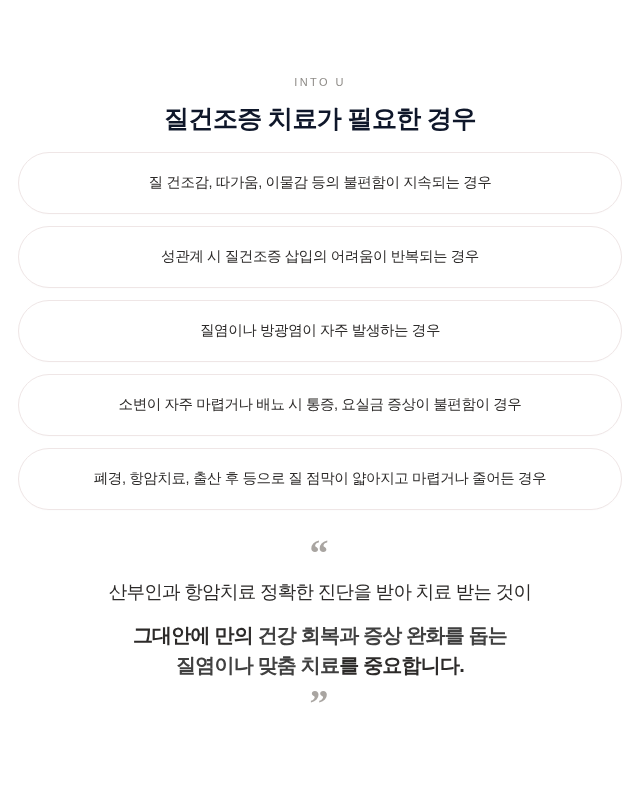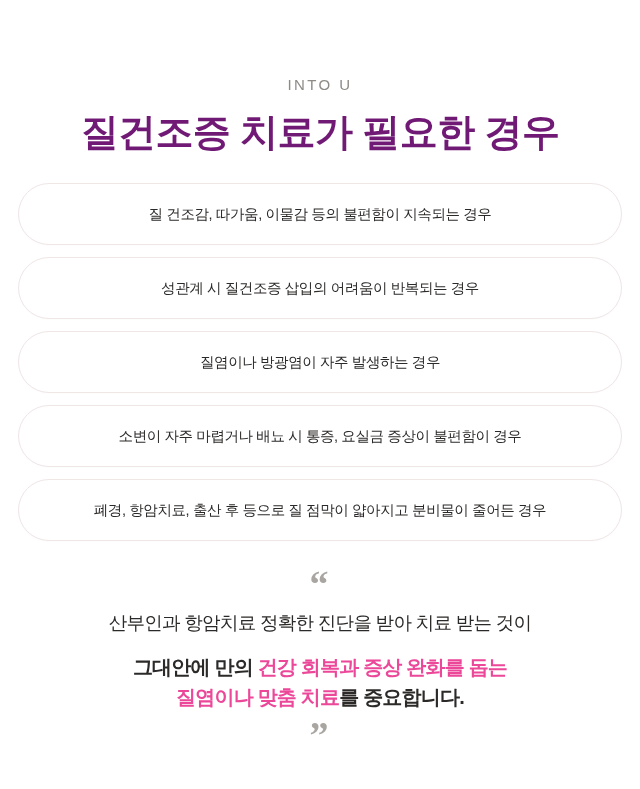--- a/index.html
+++ b/index.html
@@ -16,32 +16,32 @@
   }
   .page {
     width: 640px;
     height: 789px;
     box-sizing: border-box;
     padding: 0 18px;
     position: relative;
   }
   .eyebrow {
     text-align: center;
-    font-size: 15px;
+    font-size: 11px;
     letter-spacing: 2.4px;
     color: #8e8b87;
     margin-top: 76px;
     font-weight: 400;
   }
   .headline {
     text-align: center;
-    font-size: 38px;
+    font-size: 25px;
     font-weight: 700;
     letter-spacing: -0.6px;
-    color: #701a75;
+    color: #0f172a;
     margin-top: 14px;
   }
   .card-list {
   }
   .card {
     box-sizing: border-box;
     width: 604px;
     height: 62px;
     margin: 0 auto 12px auto;
     border: 1px solid #efe6e6;
@@ -89,21 +89,21 @@
   .emphasis-block {
     margin-top: 14px;
     font-size: 20px;
     font-weight: 700;
     line-height: 1.5;
     letter-spacing: -0.8px;
     color: #2c2a29;
     padding: 0 46px;
   }
   .accent {
-    color: #ec4899;
+    color: #404040;
   }
 </style>
 </head>
 <body>
 
 <div class="page">
 
   <div class="eyebrow">INTO U</div>
 
   <h1 class="headline">질건조증 치료가 필요한 경우</h1>
@@ -115,21 +115,21 @@
     <div class="card">
       <span class="card-text">성관계 시 질건조증 삽입의 어려움이 반복되는 경우</span>
     </div>
     <div class="card">
       <span class="card-text">질염이나 방광염이 자주 발생하는 경우</span>
     </div>
     <div class="card">
       <span class="card-text">소변이 자주 마렵거나 배뇨 시 통증, 요실금 증상이 불편함이 경우</span>
     </div>
     <div class="card">
-      <span class="card-text">폐경, 항암치료, 출산 후 등으로 질 점막이 얇아지고 분비물이 줄어든 경우</span>
+      <span class="card-text">폐경, 항암치료, 출산 후 등으로 질 점막이 얇아지고 마렵거나 줄어든 경우</span>
     </div>
   </div>
 
   <div class="quote-block">
     <div class="quote-mark open">“</div>
     <div class="quote-line">산부인과 항암치료 정확한 진단을 받아 치료 받는 것이</div>
 
     <div class="emphasis-block">
       <span>그대안에 만의 </span><span class="accent">건강 회복과 증상 완화를 돕는</span><br>
       <span class="accent">질염이나 맞춤 치료</span><span>를 중요합니다.</span>

